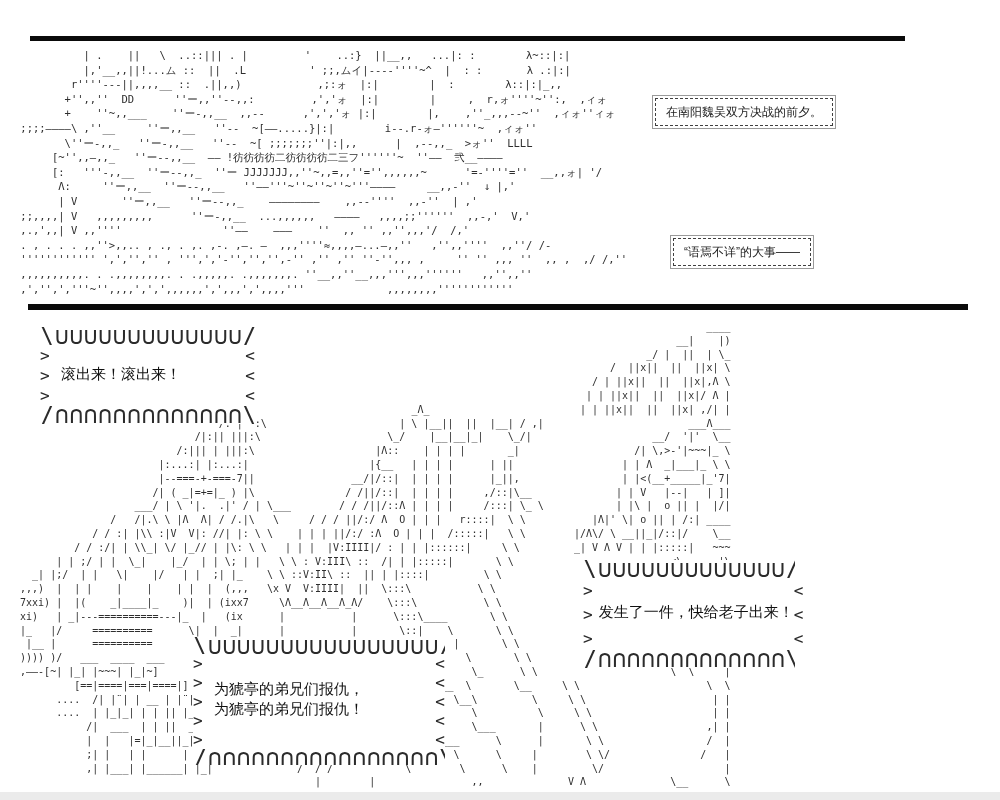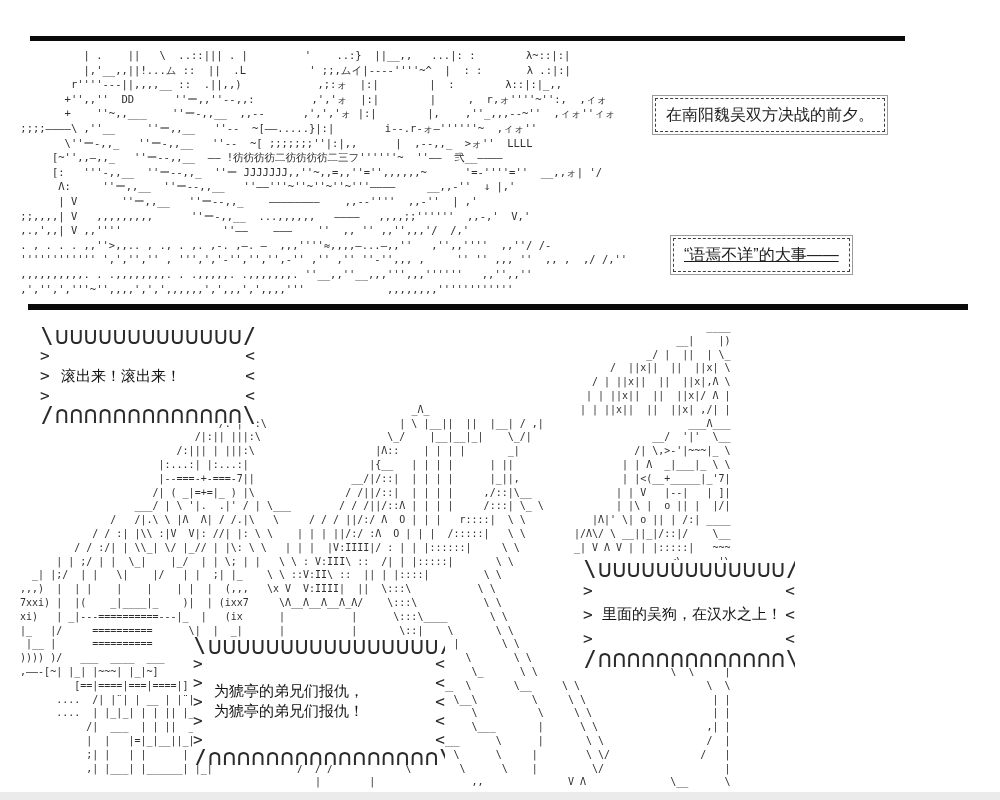--- a/index.html
+++ b/index.html
@@ -4,31 +4,31 @@
 <style>
   html,body{margin:0;padding:0;background:#ffffff;}
   .page{position:relative;width:1000px;height:800px;background:#ffffff;overflow:hidden;
         font-family:"Liberation Sans",sans-serif;}
   .rule{position:absolute;background:#0a0a0a;}
   pre.aa{position:absolute;margin:0;color:#2e2e2e;font-family:"DejaVu Sans Mono",monospace;
          white-space:pre;}
   pre.aa.ship{left:14px;top:48px;font-size:10.5px;line-height:14.6px;}
   pre.aa.scene{left:8px;top:320px;font-size:10px;line-height:13.8px;text-align:right;}
   .caption{position:absolute;background:#ffffff;border:1.5px dashed #3f3f3f;outline:1px solid #9a9a9a;
-           outline-offset:2px;padding:5px 10px;font-size:16px;line-height:1.35;color:#1c1c1c;
+           outline-offset:2px;padding:5px 10px;font-size:12px;line-height:1.35;color:#1c1c1c;
            white-space:nowrap;}
   .bubble{position:absolute;background:#ffffff;display:flex;flex-direction:column;}
   .b-top,.b-bot{font-family:"DejaVu Sans Mono",monospace;font-size:24px;line-height:18px;
                 color:#2b2b2b;text-align:center;white-space:nowrap;overflow:hidden;height:18px;}
   .b-mid{flex:1;display:flex;}
   .b-side{width:15px;display:flex;flex-direction:column;justify-content:space-around;
           font-family:"DejaVu Sans Mono",monospace;font-size:16px;color:#2b2b2b;}
   .b-side.right{text-align:right;}
   .b-text{flex:1;display:flex;flex-direction:column;justify-content:center;font-size:15px;
-          line-height:20px;color:#111;text-align:left;padding-left:6px;white-space:nowrap;}
+          line-height:20px;color:#111;text-align:left;padding-left:6px;white-space:nowrap;font-family:Liberation Mono, monospace;}
   .bottom-strip{position:absolute;left:0;right:0;bottom:0;height:8px;background:#ebebeb;}
 </style>
 </head>
 <body>
 
 <div class="page">
 
   <div class="rule" style="left:30px;top:36px;width:875px;height:5px;"></div>
 
   <pre class="aa ship">           | .    ||   \  ..::||| . |         '    ..:}  ||__,,   ...|: :        λ~::|:|
@@ -45,21 +45,21 @@
  ;;,,,,| V   ,,,,,,,,,      ''ー-,,__  ...,,,,,,   ――――   ,,,,;;''''''  ,,-,'  V,'
  ,.,',,| V ,,''''                ''――    ―――    ''  ,, '' ,,'',,,'/  /,'
  . , . . . ,,''&gt;,,.. , ., . ,. ,-. ,―. ―  ,,,''''≈,,,,―...―,,''   ,'',,''''  ,,''/ /-
  '''''''''''' ',','','' , ''',','-'','','',-'' ,'' ,'' ''-'',,, ,     '' '' ,,, ''  ,, ,  ,/ /,''
  ,,,,,,,,,,. . .,,,,,,,,. . .,,,,,. .,,,,,,,. ''__,,''__,,,''',,,''''''   ,,'',,''
  ,','',','''~'',,,,',',',,,,,,',',,,',',,,,'''             ,,,,,,,,''''''''''''</pre>
 
   <div class="caption" style="left:655px;top:98px;">
     <span>在南阳魏吴双方决战的前夕。</span>
   </div>
-  <div class="caption" style="left:673px;top:238px;text-decoration:underline;">
+  <div class="caption" style="left:673px;top:238px;">
     <span>“语焉不详”的大事——</span>
   </div>
 
   <div class="rule" style="left:28px;top:304px;width:940px;height:6px;"></div>
 
   <pre class="aa scene">                                                      ____
                                                    __|    |)
                                                  _/ |  ||  | \_
                                                /  ||x||  ||  ||x| \
                                               / | ||x||  ||  ||x|,Λ \
@@ -115,21 +115,21 @@
 
   <div class="bubble" style="left:583px;top:560px;width:212px;height:108px;">
     <div class="b-top">\∪∪∪∪∪∪∪∪∪∪∪∪∪/</div>
     <div class="b-mid">
       <div class="b-side left">
           <div>&gt;</div>
           <div>&gt;</div>
           <div>&gt;</div>
         </div>
       <div class="b-text">
-          <div>里面的吴狗，在汉水之上！</div>
+          <div>发生了一件，快给老子出来！</div>
         </div>
       <div class="b-side right">
           <div>&lt;</div>
           <div>&lt;</div>
           <div>&lt;</div>
         </div>
     </div>
     <div class="b-bot">/∩∩∩∩∩∩∩∩∩∩∩∩∩\</div>
   </div>
 

